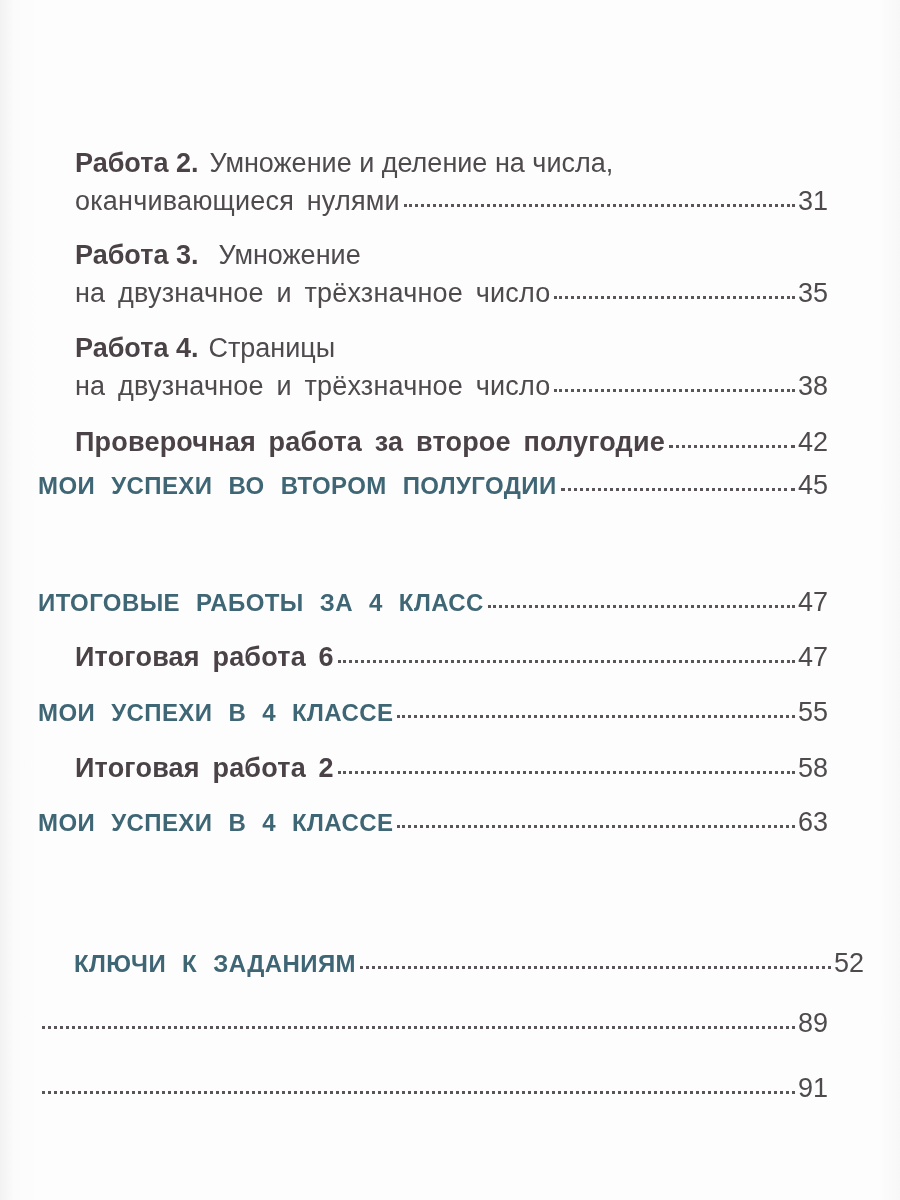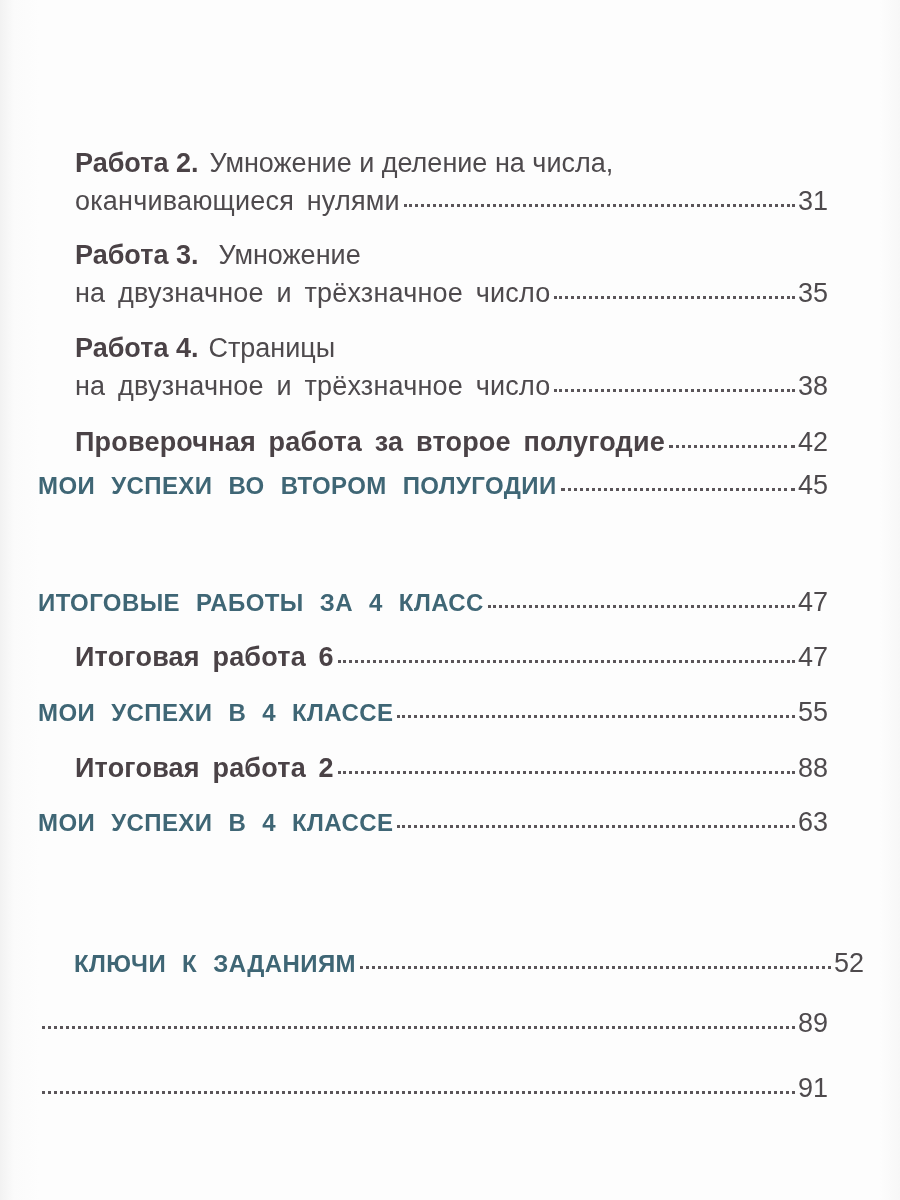--- a/index.html
+++ b/index.html
@@ -170,21 +170,21 @@
       <span class="text">МОИ УСПЕХИ В 4 КЛАССЕ</span>
       <span class="dots"></span>
       <span class="page-num">55</span>
     </div>
   </div>
 
   <div class="entry sub" style="top:753px;height:36px;">
     <div class="line" style="left:75px;top:0;width:753px;">
       <span class="text label-bold">Итоговая работа 2</span>
       <span class="dots"></span>
-      <span class="page-num">88</span>
+      <span class="page-num">58</span>
     </div>
   </div>
 
   <div class="entry section" style="top:807px;height:36px;">
     <div class="line" style="left:38px;top:0;width:790px;">
       <span class="text">МОИ УСПЕХИ В 4 КЛАССЕ</span>
       <span class="dots"></span>
       <span class="page-num">63</span>
     </div>
   </div>

